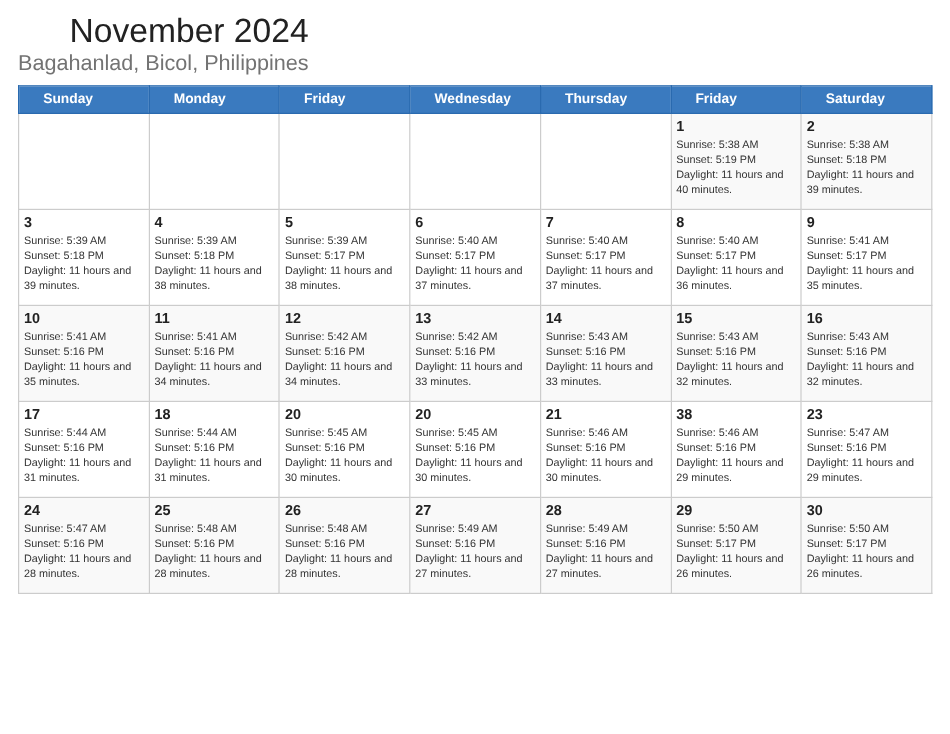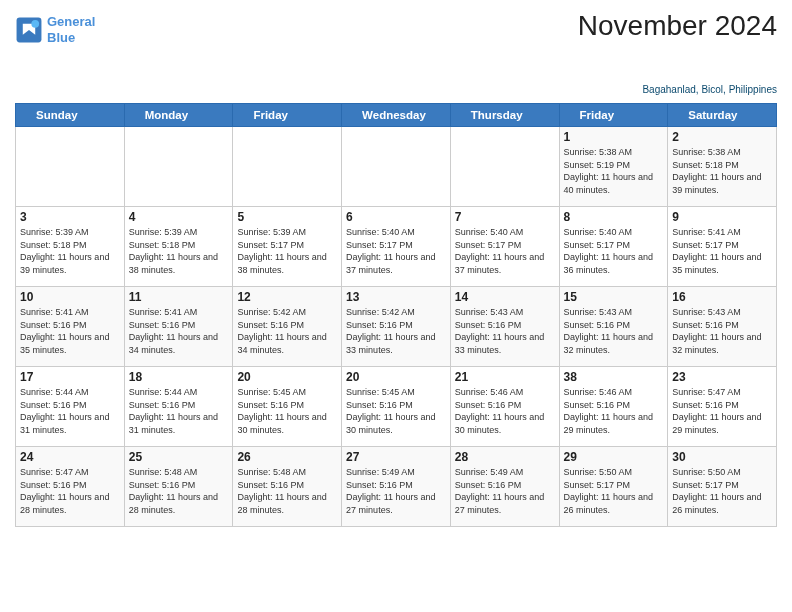--- a/index.html
+++ b/index.html
@@ -41,23 +41,22 @@
     }
     .title-block {
       text-align: right;
     }
     .main-title {
       font-size: 28px;
       font-weight: normal;
       color: #222;
     }
     .subtitle {
-      font-size: 10px;
-      color: #0c4a6e;
-      margin-top: 42px;
+      font-size: 18px;
+      color: #737373;
     }
     table {
       width: 100%;
       border-collapse: collapse;
       table-layout: fixed;
     }
     thead tr th {
       background: #3a7abf;
       color: #fff;
       font-size: 11.5px;
@@ -92,31 +91,20 @@
     }
     .empty-cell {
       background: #fff !important;
     }
   </style>
 </head>
 <body>
 
 <div class="container">
   <div class="header-row">
-    <div class="logo">
-      <svg class="logo-icon" viewBox="0 0 36 36">
-        <rect x="2" y="2" width="32" height="32" rx="4" fill="#3a7abf"></rect>
-        <polygon points="10,10 26,10 26,24 18,18 10,24" fill="white"></polygon>
-        <circle cx="26" cy="10" r="5" fill="#5bb8f5"></circle>
-      </svg>
-      <div class="logo-text">
-        <div><span>General</span></div>
-        <div><span style="color:#4a90d9">Blue</span></div>
-      </div>
-    </div>
     <div class="title-block">
       <div class="main-title">November 2024</div>
       <div class="subtitle">Bagahanlad, Bicol, Philippines</div>
     </div>
   </div>
 
   <table>
     <thead>
       <tr>
         <th>Sunday</th>

